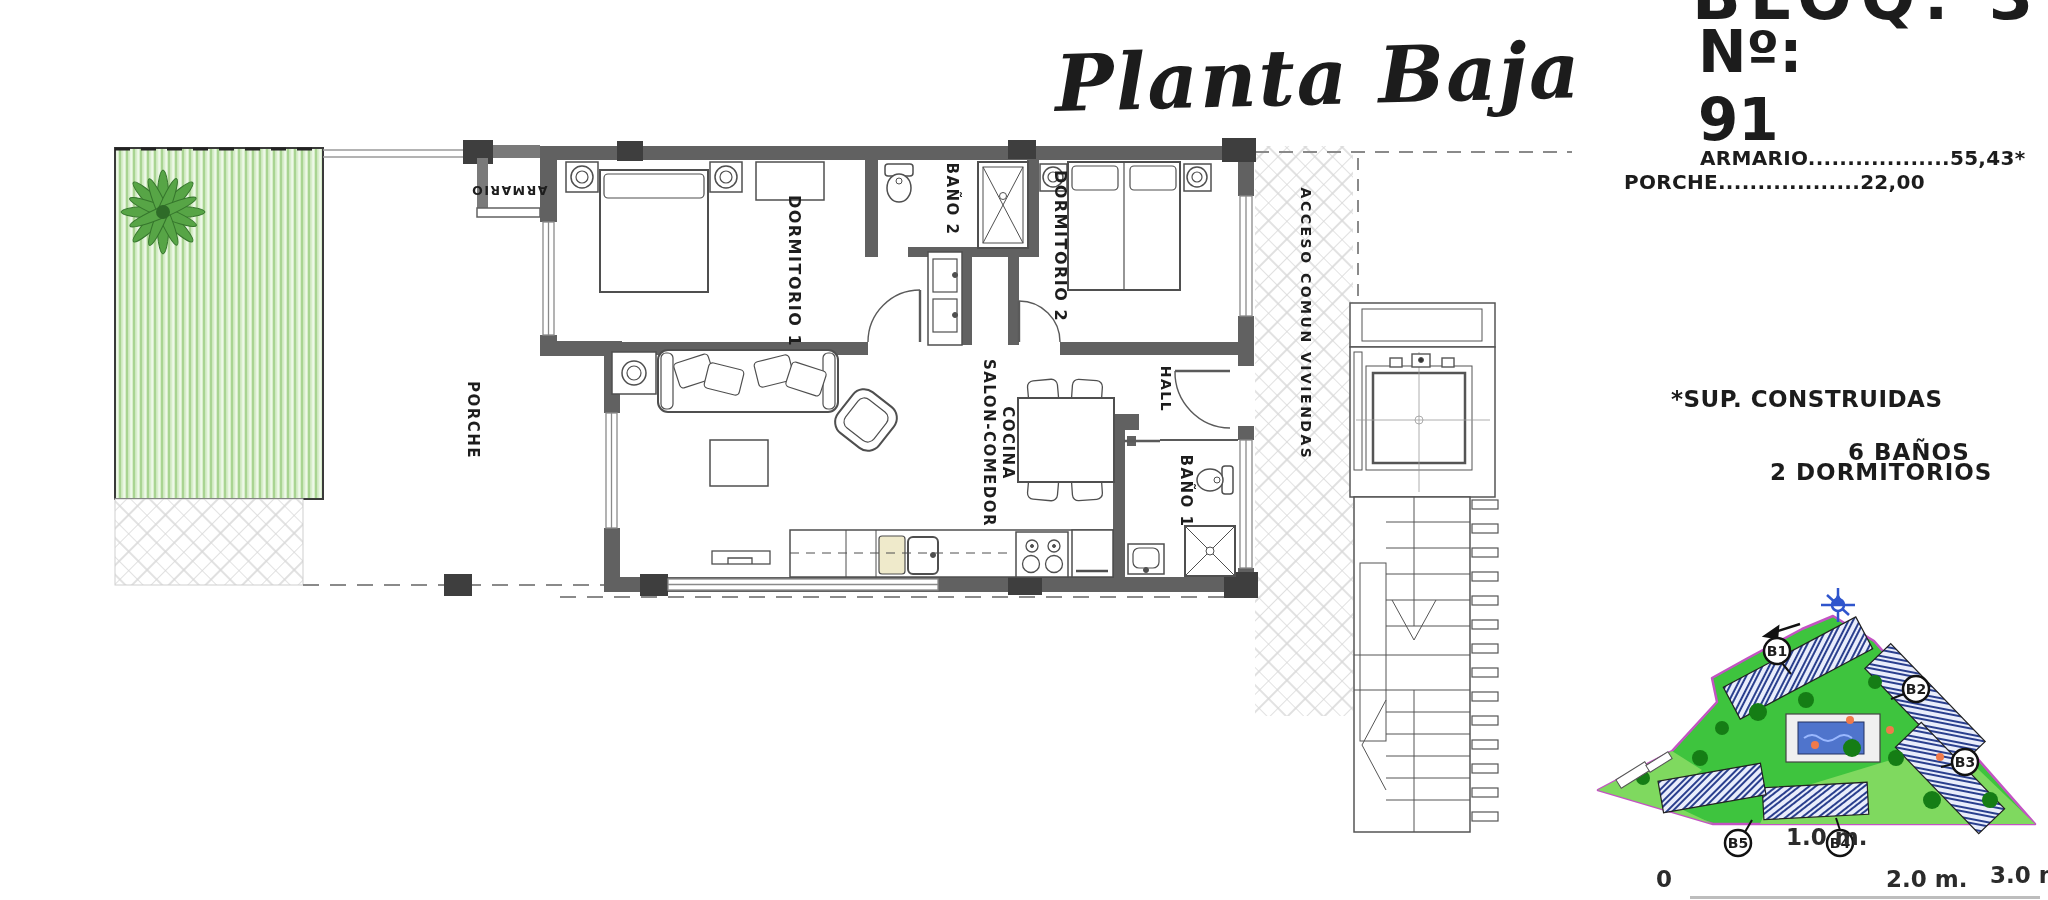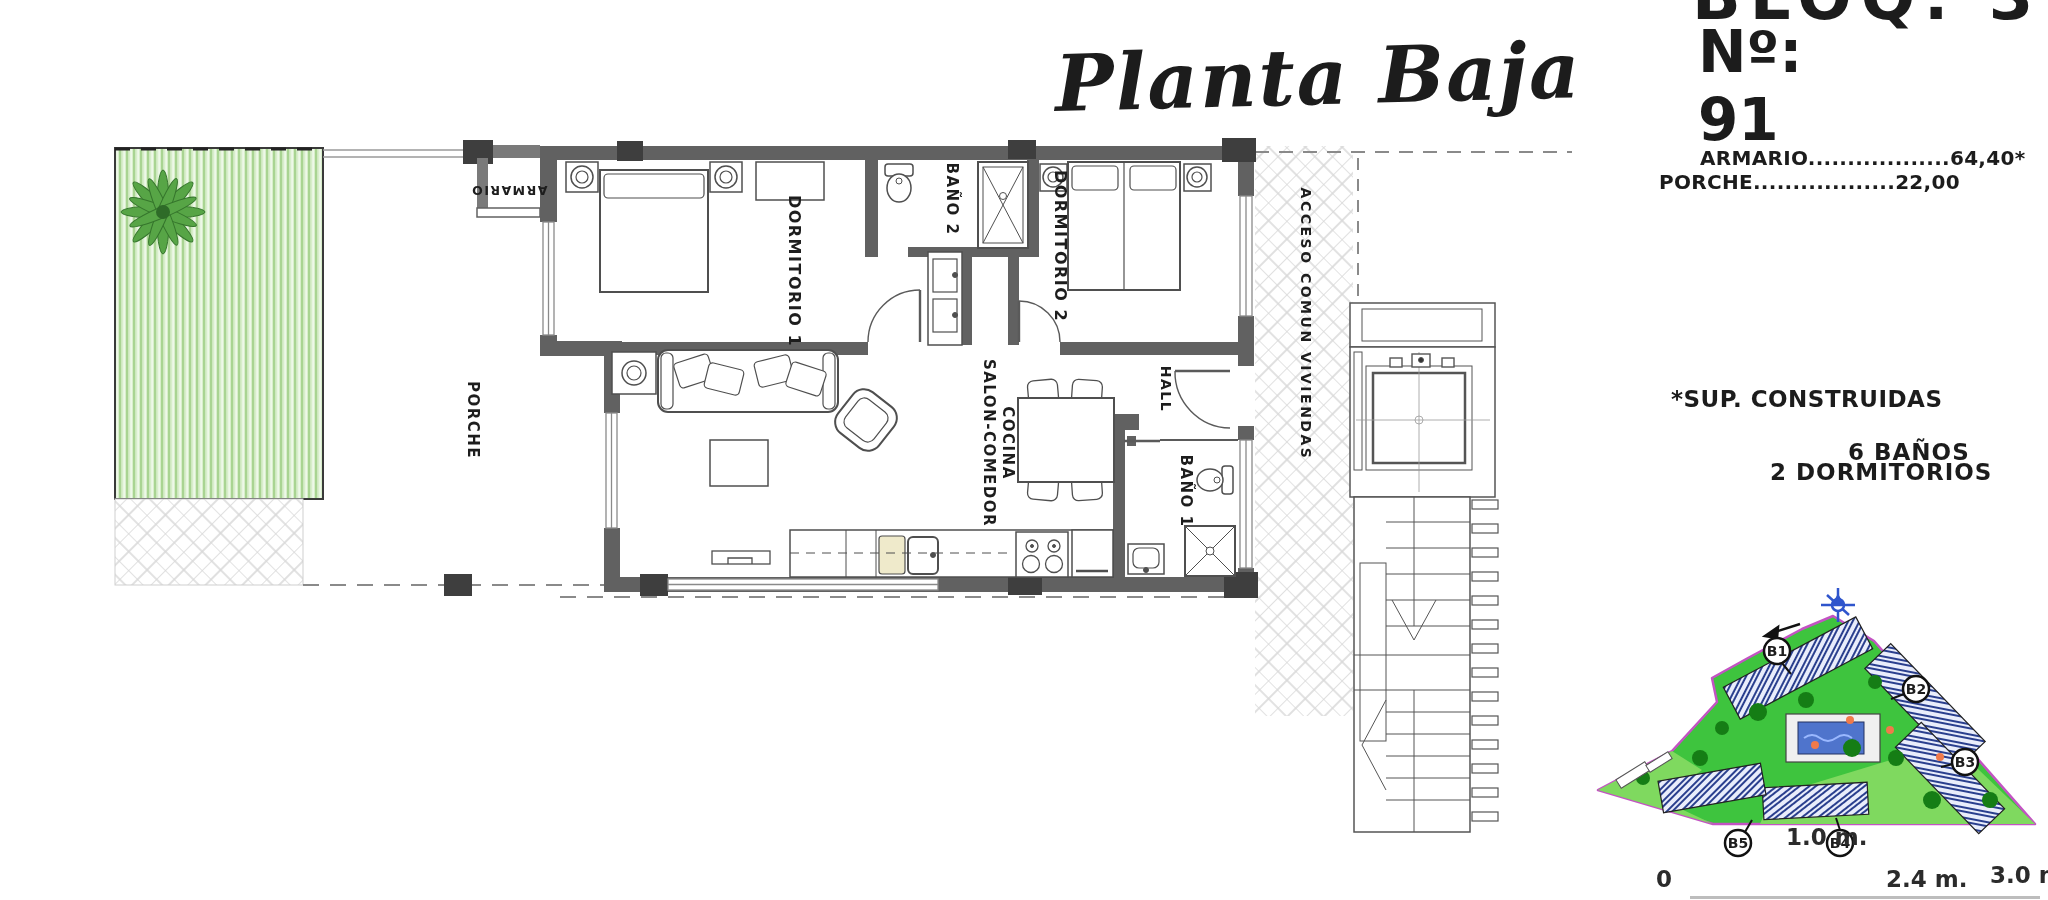--- a/index.html
+++ b/index.html
@@ -388,30 +388,30 @@
 
 <div class="abs bloq" style="left:1692px;top:-40px;">BLOQ. 3</div>
 
 <div class="abs nrow" style="left:1698px;top:18px;">
   <span>Nº:</span>
   <span>91</span>
 </div>
 
 
 <div class="abs suprow" style="left:1700px;top:146px;">
-  <span>ARMARIO</span><span>..................</span><span>64,40*</span>
+  <span>ARMARIO</span><span>..................</span><span>55,43*</span>
 </div>
-<div class="abs suprow" style="left:1659px;top:170px;">
+<div class="abs suprow" style="left:1624px;top:170px;">
   <span>PORCHE</span><span>..................</span><span>22,00</span>
 </div>
 
 
 
 <div class="abs foot" style="left:1671px;top:386px;">*SUP. CONSTRUIDAS</div>
 <div class="abs feat" style="left:1770px;top:411px;margin-top:48px;">2 DORMITORIOS</div>
 <div class="abs feat" style="left:1848px;top:439px;">6 BAÑOS</div>
 
 <span class="abs scaletxt" style="left:1656px;top:866px;">0</span>
 <span class="abs scaletxt" style="left:1786px;top:824px;">1.0 m.</span>
-<span class="abs scaletxt" style="left:1886px;top:866px;">2.4 m.</span>
+<span class="abs scaletxt" style="left:1886px;top:866px;">2.0 m.</span>
 <span class="abs scaletxt" style="left:1990px;top:862px;">3.0 m.</span>
 
 </div>
 
 </body></html>

